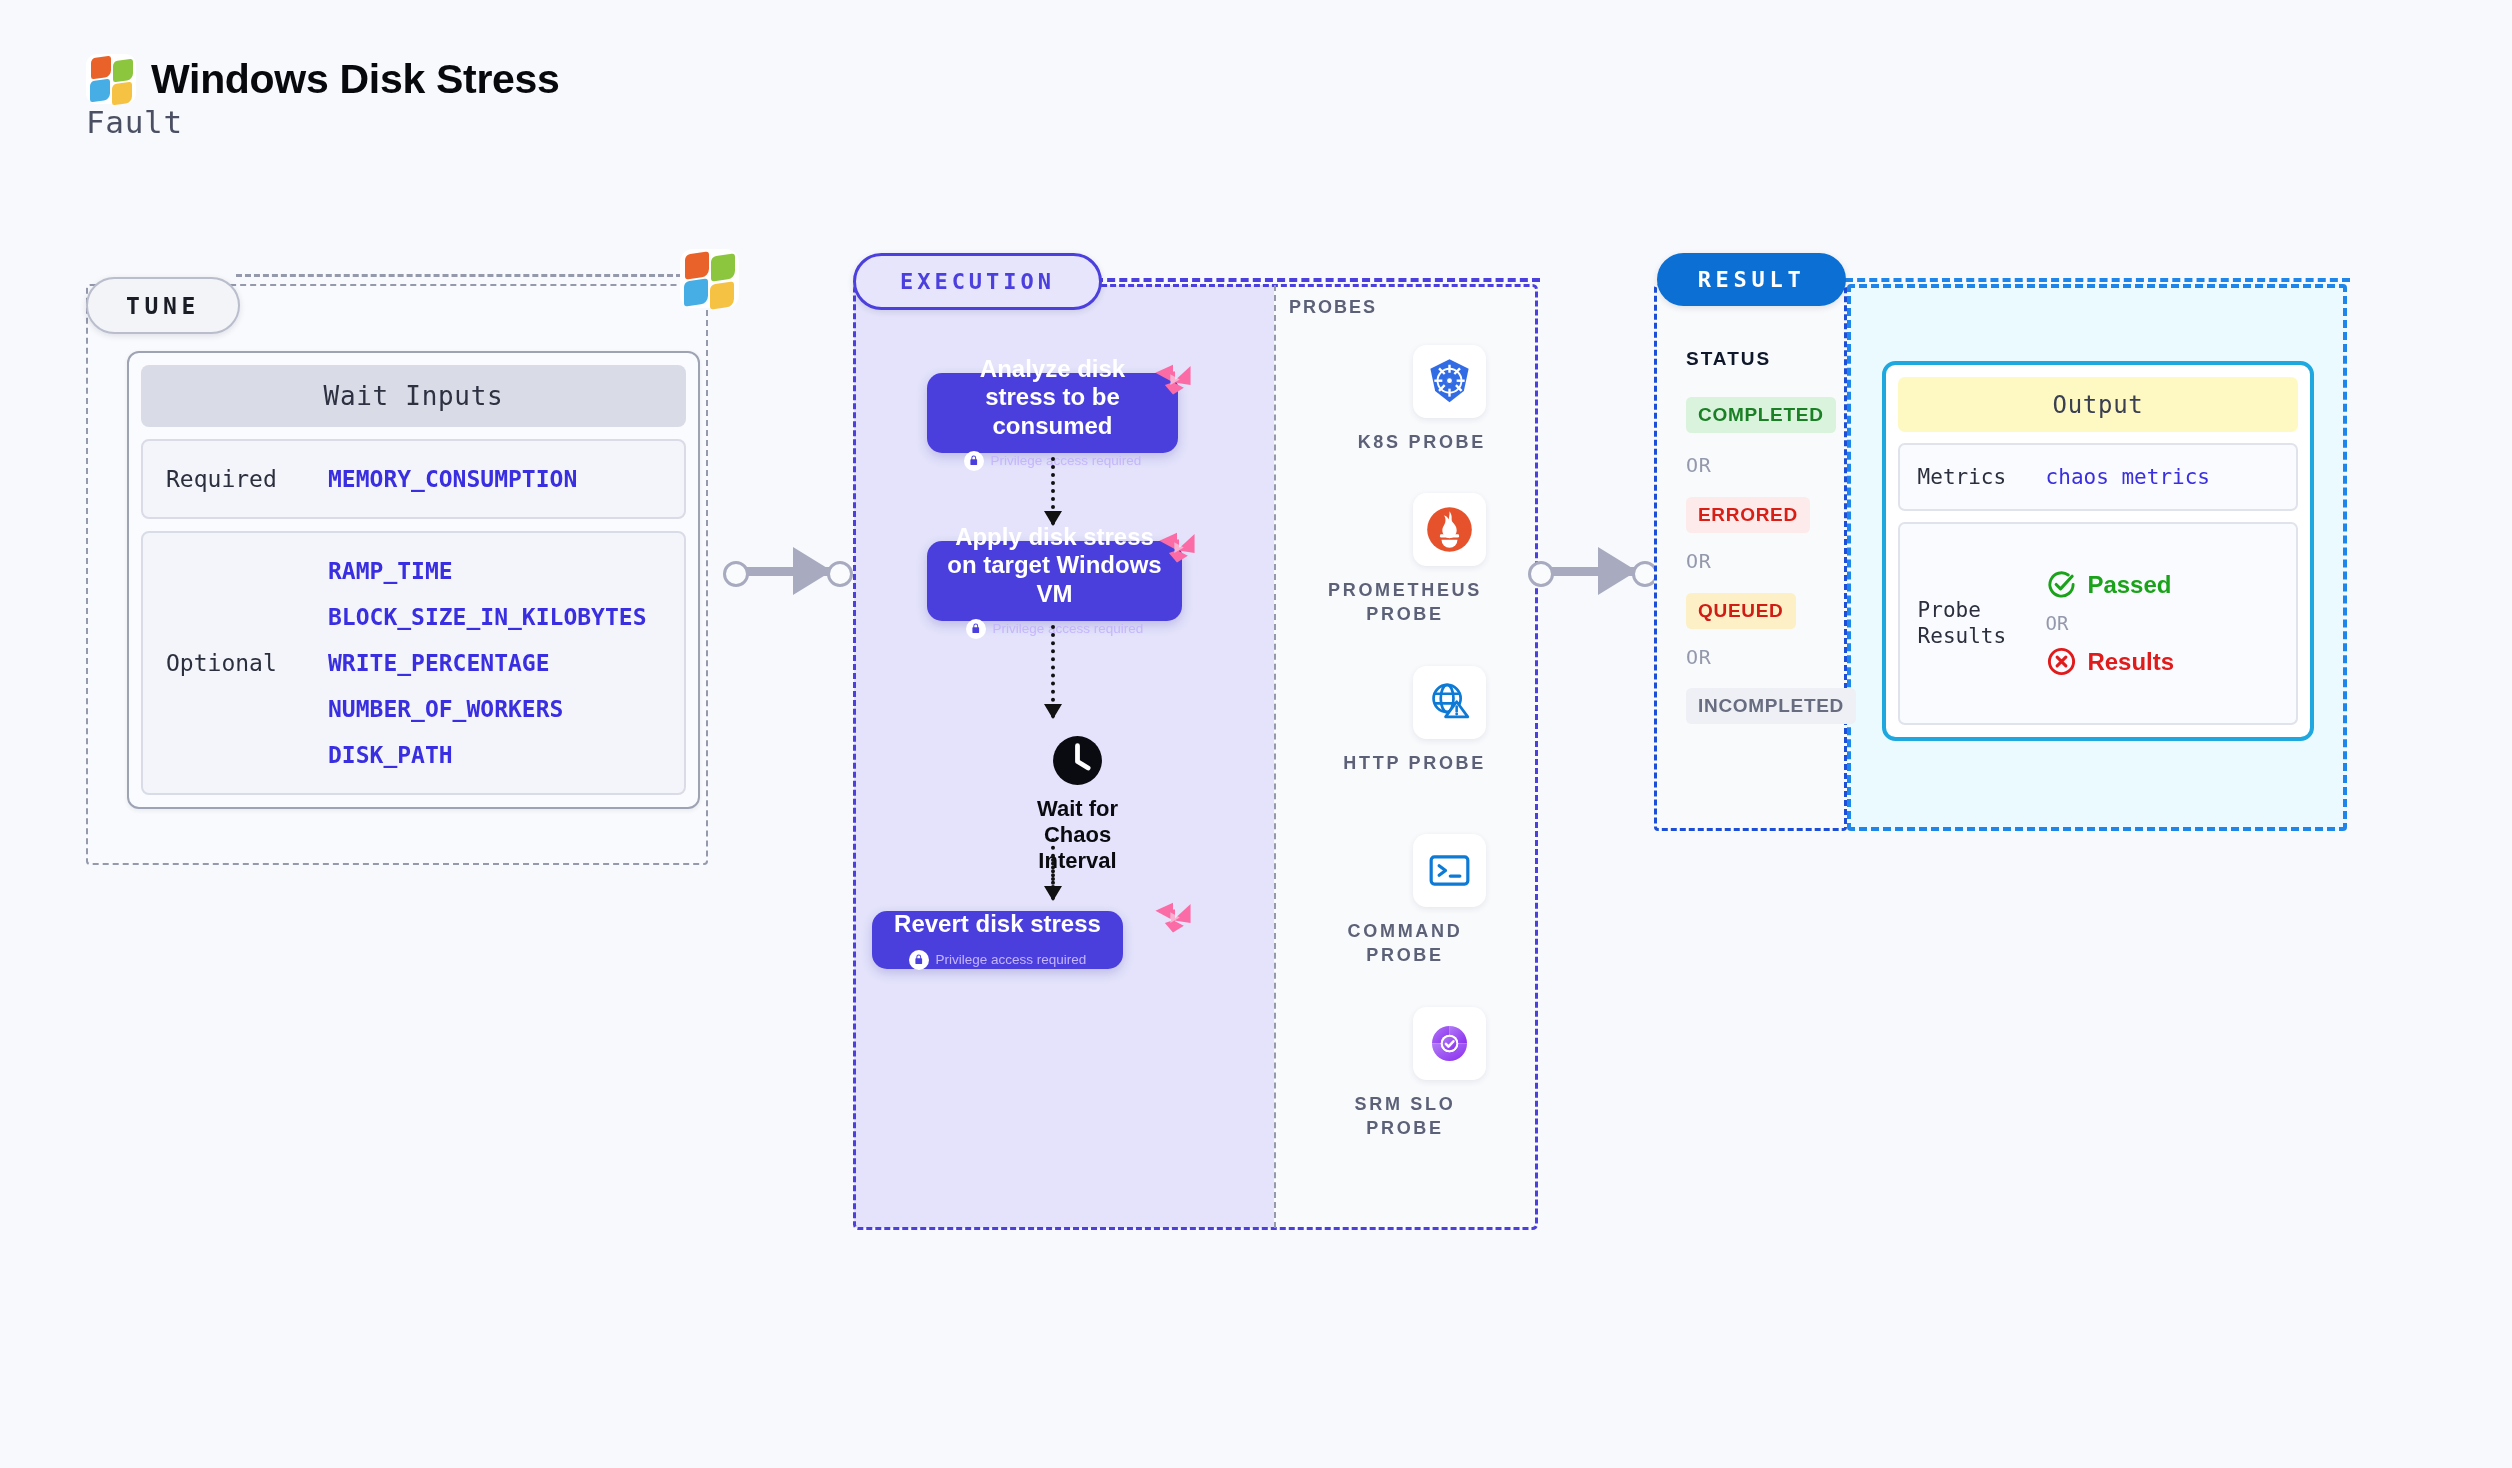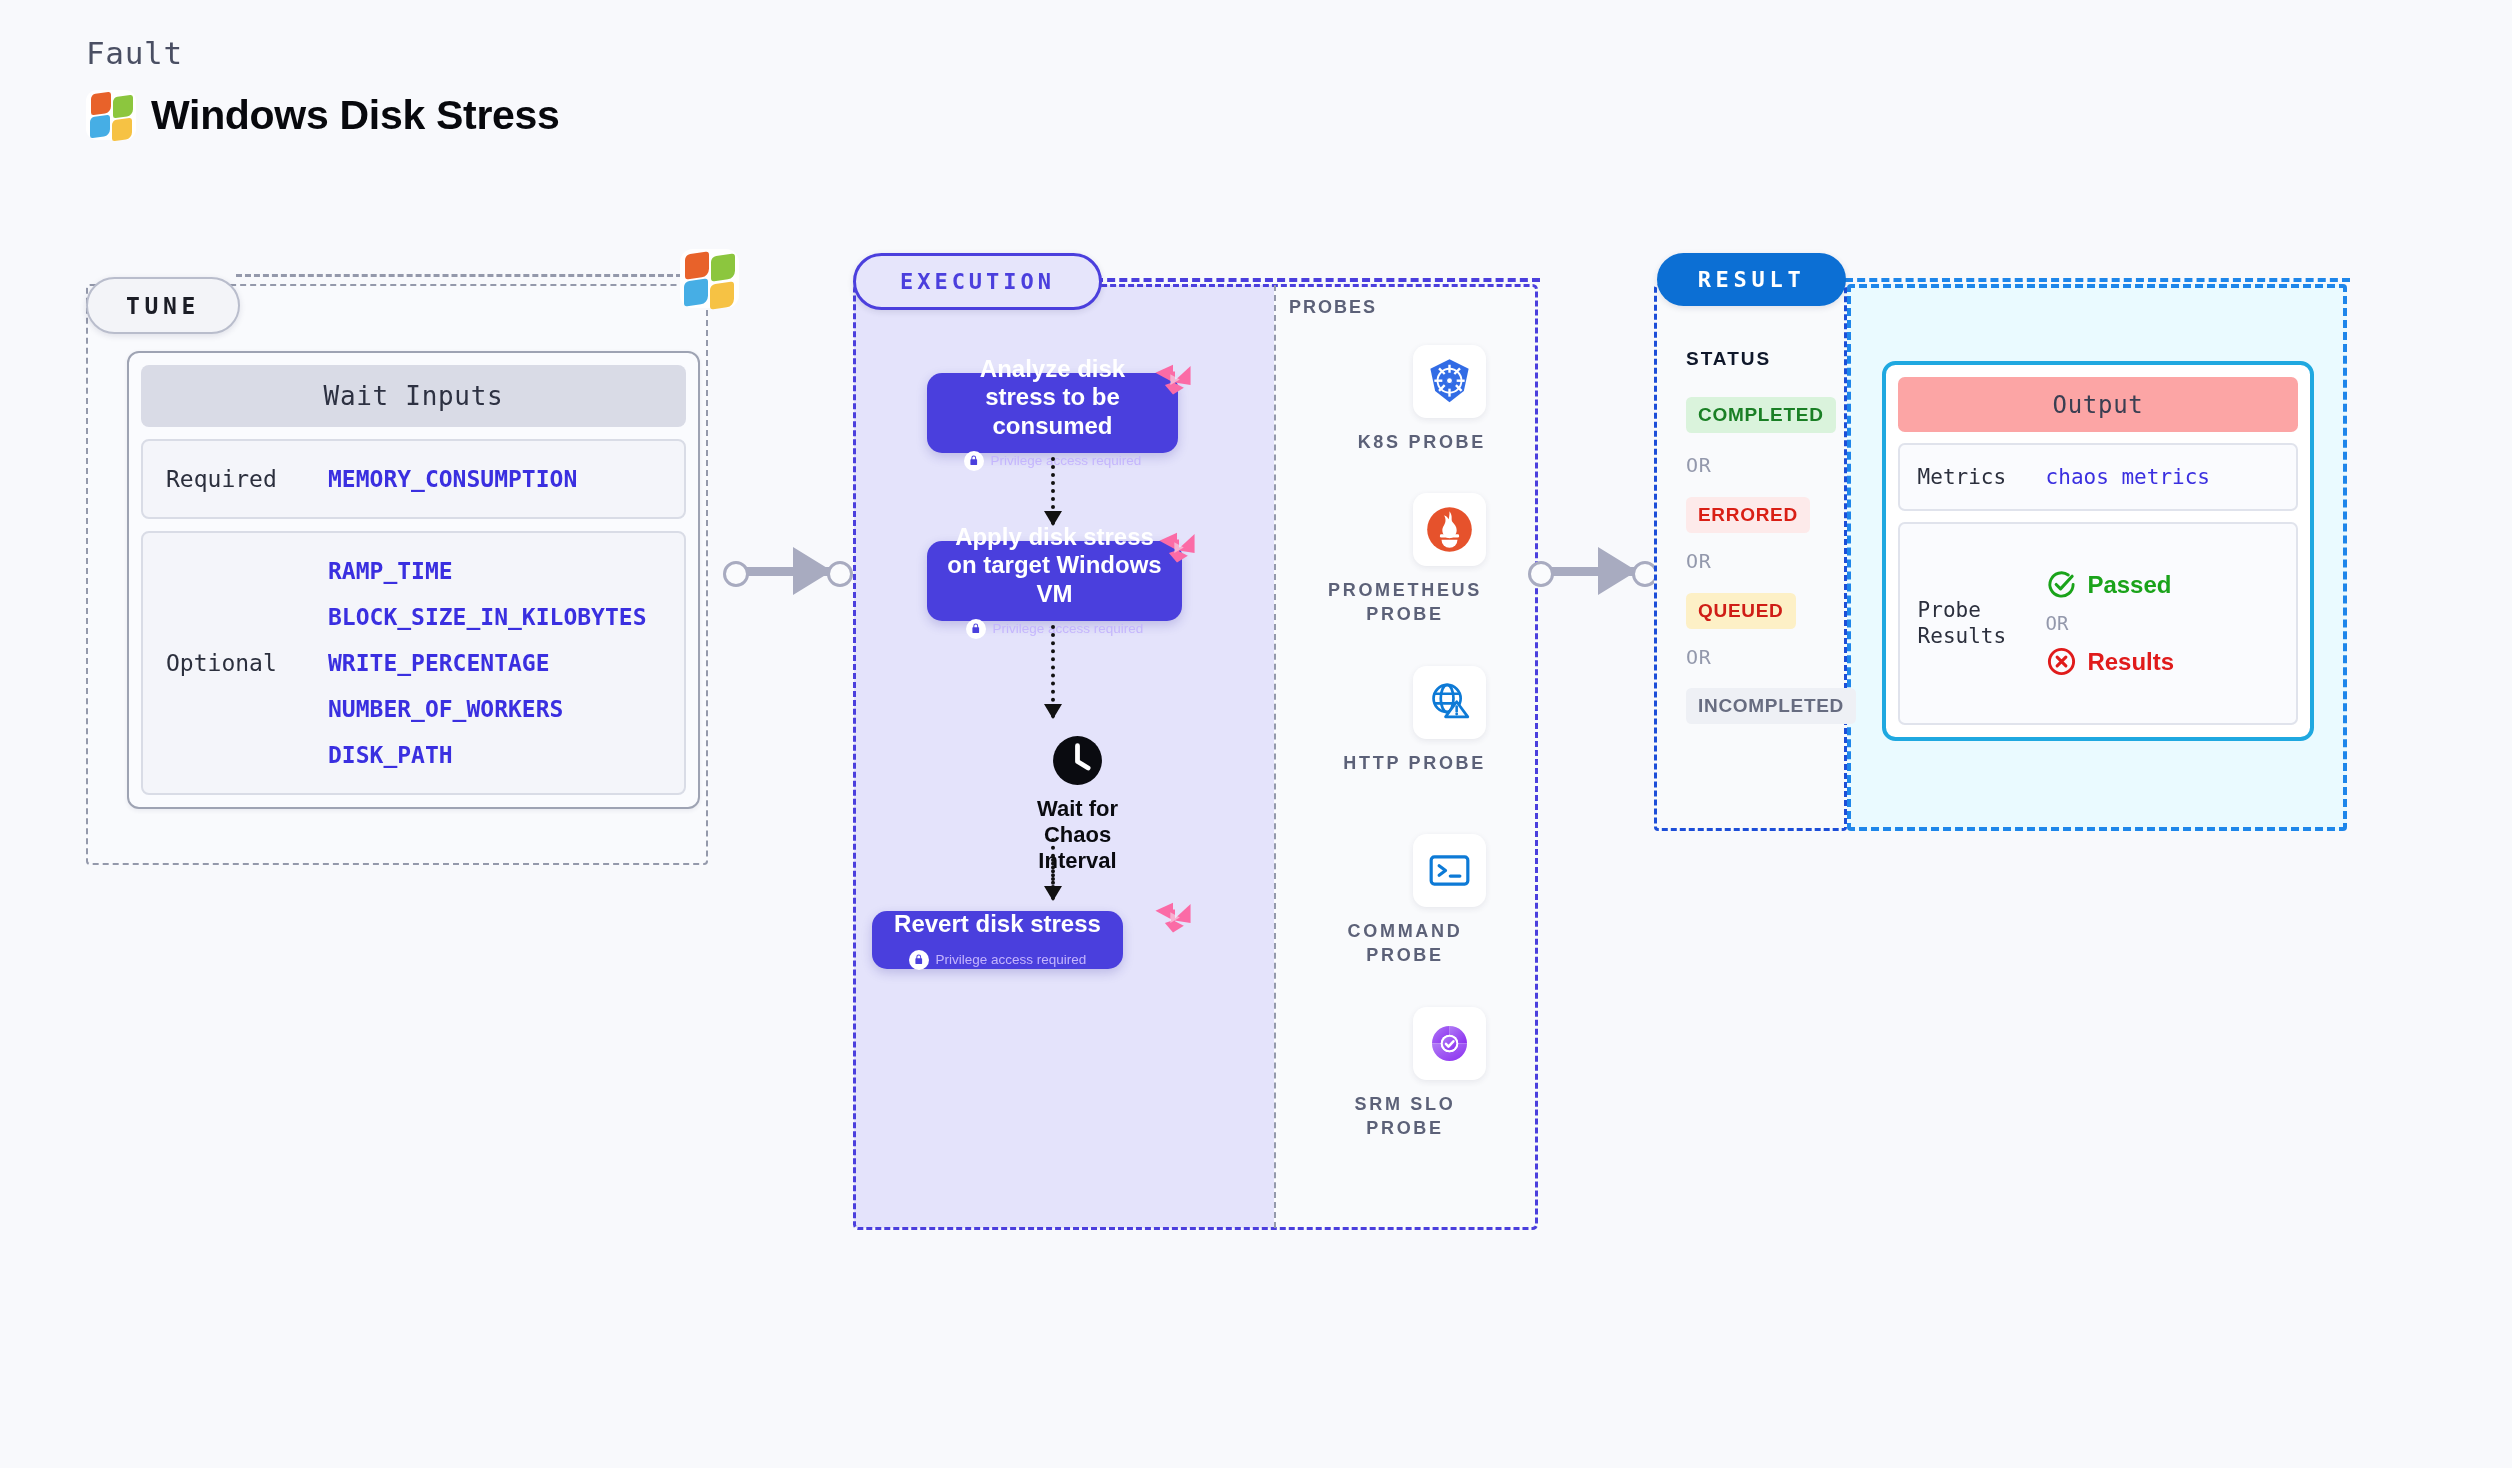--- a/index.html
+++ b/index.html
@@ -229,21 +229,21 @@
     font-family: "DejaVu Sans Mono", monospace;
   }
 
   #output-card {
     position: absolute; left: 1882px; top: 361px; width: 432px;
     box-sizing: border-box;
     background: #fff; border: 4px solid #1fa8e0; border-radius: 13.5px;
     padding: 12px;
   }
   #output-header {
-    background: #fca5a5; border-radius: 6.8px; height: 55px;
+    background: #fef9c3; border-radius: 6.8px; height: 55px;
     display: flex; align-items: center; justify-content: center;
     font-family: "DejaVu Sans Mono", monospace; font-size: 24px;
     color: #3a3f52; letter-spacing: 0.7px;
   }
   .out-row {
     margin-top: 10.8px; background: #fafbfe;
     border: 2px solid #e0e3ec; border-radius: 6.8px;
     display: flex; align-items: center; padding: 15px 17.6px; box-sizing: border-box;
   }
   .out-row .lbl {
@@ -258,30 +258,30 @@
   #out-probe { min-height: 203px; align-items: center; }
   .probe-res { display: flex; flex-direction: column; gap: 12px; }
   .probe-res .line { display: flex; align-items: center; gap: 10.8px; }
   .probe-res .line .txt { font-size: 24px; font-weight: 700; }
   .probe-res .or { font-family: "DejaVu Sans Mono", monospace; font-size: 19px; color: #9398ac; }
 </style>
 </head>
 <body>
 
 <div id="header">
-  <div id="fault-label">Fault</div>
   <div id="fault-title-row">
     <div class="winlogo" style="width:50px;height:50px;">
       <i class="q1"></i>
         <i class="q2"></i>
         <i class="q3"></i>
         <i class="q4"></i>
     </div>
     <div id="fault-title">Windows Disk Stress</div>
   </div>
+  <div id="fault-label">Fault</div>
 </div>
 
 <div class="stage" id="tune-box"></div>
 <div id="tune-dash"></div>
 <div class="stage-pill" id="tune-pill">TUNE</div>
 <div id="win-corner" class="winlogo">
   <i class="q1"></i>
     <i class="q2"></i>
     <i class="q3"></i>
     <i class="q4"></i>

